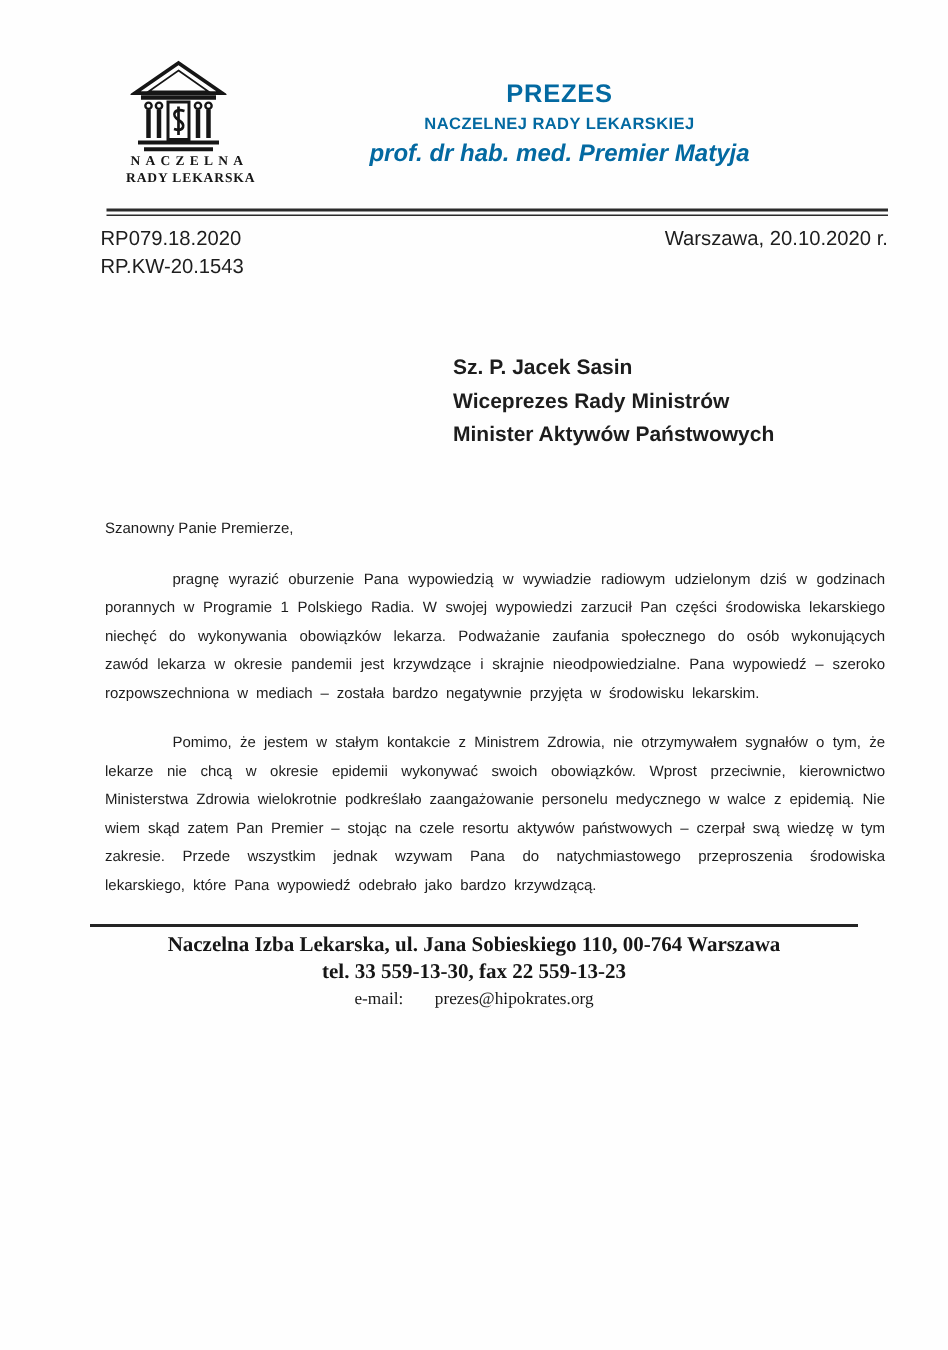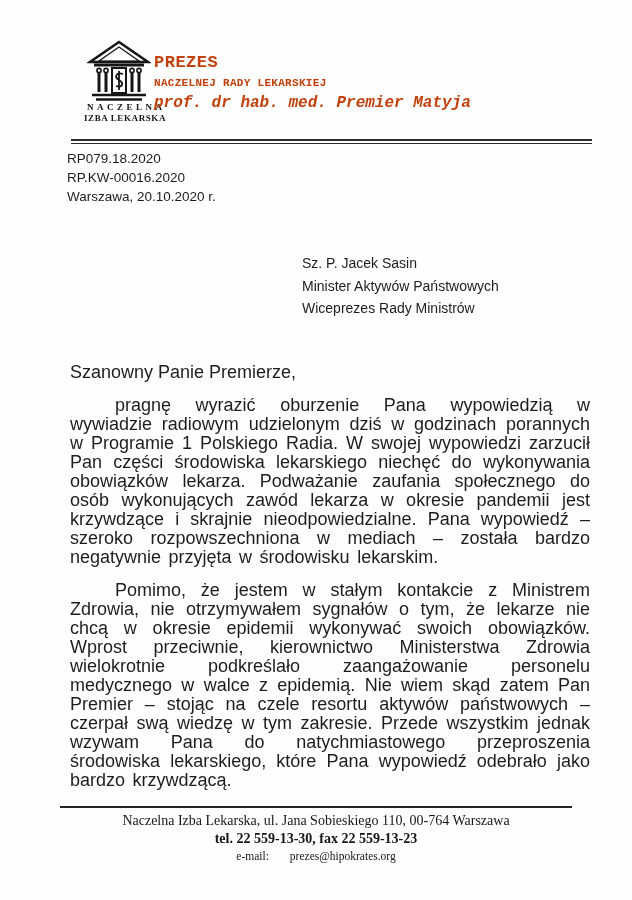--- a/index.html
+++ b/index.html
@@ -19,50 +19,50 @@
   .logo { width: 70px; text-align: center; flex: 0 0 auto; }
   .logo svg { display: block; margin: 0 auto; }
   .logo-caption {
     font-family: "Liberation Serif", serif;
     font-weight: bold; font-size: 9px; line-height: 11px; color: #161616;
     white-space: nowrap;
   }
   .cap1 { letter-spacing: 3.5px; margin-left: 3px; }
   .cap2 { letter-spacing: 0.6px; }
   .titles {
-    flex: 1; 
-    font-family: Liberation Mono, monospace; font-weight: bold;
-    padding-top: 13px; color: #c2410c;
+    flex: 1; text-align: center;
+    font-family: Liberation Sans, sans-serif; font-weight: bold;
+    padding-top: 13px; color: #0369a1;
   }
   .title1 { font-size: 17px; line-height: 20px; letter-spacing: 0.5px; }
   .title2 { font-size: 11px; line-height: 20px; letter-spacing: 0.3px; }
   .title3 { font-size: 16px; line-height: 20px; font-style: italic; }
   
   .rule-double {
     margin: 15px 40px 0 71px; height: 2px;
     border-top: 2px solid #2b2b2b; border-bottom: 1px solid #2b2b2b;
   }
   .footer-rule { margin: 16px auto 0; width: 512px; border-top: 2px solid #242424; }
   
   .ref-row {
     display: flex; justify-content: space-between; align-items: flex-start;
-    margin: 5px 40px 0 67px; font-size: 13.5px; line-height: 19px; flex-direction: column;
+    margin: 5px 40px 0 67px; font-size: 13.5px; line-height: 19px;
   }
   
-  .recipient { margin: 46px 0 0 302px; font-weight: normal; font-size: 14px; line-height: 22.5px; }
+  .recipient { margin: 46px 0 0 302px; font-weight: bold; font-size: 14px; line-height: 22.5px; }
   
-  .letter-body { margin: 0 42px 0 70px; font-size: 18px; }
+  .letter-body { margin: 0 42px 0 70px; font-size: 10px; }
   .salutation { margin-top: 42px; line-height: 20px; }
   .para {
     margin: 14px 0 0 0; line-height: 19px;
     text-align: justify; text-indent: 45px; word-spacing: 2.5px;
   }
   
   .letter-footer { text-align: center; font-family: "Liberation Serif", serif; color: #161616; }
-  .f-line1 { font-size: 14px; font-weight: normal; line-height: 18px; margin-top: 4px; }
+  .f-line1 { font-size: 14px; font-weight: bold; line-height: 18px; margin-top: 4px; }
   .f-line2 { font-size: 14px; font-weight: bold; line-height: 18px; }
   .f-line3 { font-size: 11.5px; line-height: 15px; margin-top: 1px; }
   .f-line3 .email-addr { margin-left: 5px; padding-left: 16px; }
 </style>
 </head>
 <body>
 
 <div class="page">
 
   <div class="letterhead">
@@ -83,53 +83,53 @@
             <line x1="52" y1="33" x2="52" y2="52" stroke-width="3"></line>
             <rect x="25" y="28" width="14" height="25" stroke-width="2"></rect>
             <line x1="32" y1="31" x2="32" y2="50" stroke-width="1.8"></line>
             <path d="M36,34 C29,32 27,37 32,40 C37,43 36,48 29,46" stroke-width="1.8"></path>
             <line x1="5" y1="55" x2="59" y2="55" stroke-width="2.6"></line>
             <line x1="9" y1="59.5" x2="55" y2="59.5" stroke-width="2.6"></line>
           </g>
         </svg>
       </span>
       <div class="logo-caption cap1">NACZELNA</div>
-      <div class="logo-caption cap2">IZBA LEKARSKA</div>
+      <div class="logo-caption cap2">RADY LEKARSKA</div>
     </div>
     <div class="titles">
       <div class="title1">PREZES</div>
       <div class="title2">NACZELNEJ RADY LEKARSKIEJ</div>
       <div class="title3">prof. dr hab. med. Premier Matyja</div>
     </div>
   </div>
 
   <div class="rule-double"></div>
 
   <div class="ref-row">
     <div>
       <div>RP079.18.2020</div>
-      <div>RP.KW-00016.2020</div>
+      <div>RP.KW-20.1543</div>
     </div>
     <div>Warszawa, 20.10.2020 r.</div>
   </div>
 
   <div class="recipient">
     <div>Sz. P. Jacek Sasin</div>
+    <div>Wiceprezes Rady Ministrów</div>
     <div>Minister Aktywów Państwowych</div>
-    <div>Wiceprezes Rady Ministrów</div>
   </div>
 
   <div class="letter-body">
     <div class="salutation">Szanowny Panie Premierze,</div>
     <p class="para">pragnę wyrazić oburzenie Pana wypowiedzią w wywiadzie radiowym udzielonym dziś w godzinach porannych w Programie 1 Polskiego Radia. W swojej wypowiedzi zarzucił Pan części środowiska lekarskiego niechęć do wykonywania obowiązków lekarza. Podważanie zaufania społecznego do osób wykonujących zawód lekarza w okresie pandemii jest krzywdzące i skrajnie nieodpowiedzialne. Pana wypowiedź – szeroko rozpowszechniona w mediach – została bardzo negatywnie przyjęta w środowisku lekarskim.</p>
     <p class="para">Pomimo, że jestem w stałym kontakcie z Ministrem Zdrowia, nie otrzymywałem sygnałów o tym, że lekarze nie chcą w okresie epidemii wykonywać swoich obowiązków. Wprost przeciwnie, kierownictwo Ministerstwa Zdrowia wielokrotnie podkreślało zaangażowanie personelu medycznego w walce z epidemią. Nie wiem skąd zatem Pan Premier – stojąc na czele resortu aktywów państwowych – czerpał swą wiedzę w tym zakresie. Przede wszystkim jednak wzywam Pana do natychmiastowego przeproszenia środowiska lekarskiego, które Pana wypowiedź odebrało jako bardzo krzywdzącą.</p>
   </div>
 
   <div class="footer-rule"></div>
   <div class="letter-footer">
     <div class="f-line1">Naczelna Izba Lekarska, ul. Jana Sobieskiego 110, 00-764 Warszawa</div>
-    <div class="f-line2">tel. 22 559-13-30, fax 22 559-13-23</div>
+    <div class="f-line2">tel. 33 559-13-30, fax 22 559-13-23</div>
     <div class="f-line3">
       <span>e-mail:</span><span class="email-addr">prezes@hipokrates.org</span>
     </div>
   </div>
 
 </div>
 
 </body></html>

